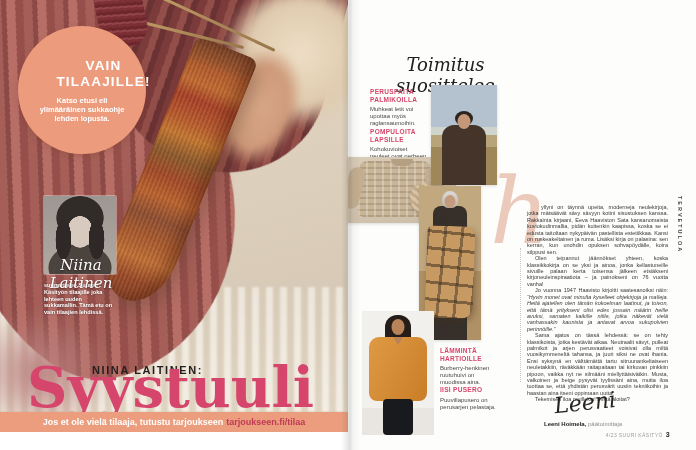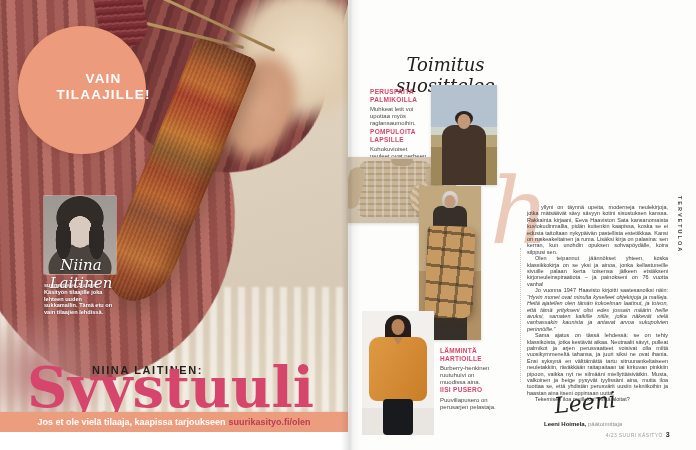--- a/index.html
+++ b/index.html
@@ -155,34 +155,35 @@
       <div class="rose-blur"></div>
       <div class="knee"></div>
       <div class="leg-sock"></div>
       <div class="needle n1"></div>
       <div class="needle n2"></div>
       <div class="tassel"></div>
     </div>
 
     <div class="badge">
       <div class="badge-title">VAIN TILAAJILLE!</div>
+      <div class="badge-body">Katso etusi eli ylimääräinen sukkaohje lehden lopusta.</div>
     </div>
 
     <div class="portrait" style="position:absolute;">
       <div class="p-photo"></div>
       <div class="p-sig">Niina Laitinen</div>
       <div class="p-cap">suunnittelee Suuren Käsityön tilaajille joka lehteen uuden sukkamallin. Tämä etu on vain tilaajien lehdissä.</div>
     </div>
 
     <div class="kicker">NIINA LAITINEN:</div>
     <div class="pattern-title">Syystuuli</div>
 
     <div class="banner">
-      <span>Jos et ole vielä tilaaja, kaapissa tarjoukseen</span>
-      <span class="banner-link">suurikasityo.fi/olen</span>
+      <span>Jos et ole vielä tilaaja, tutustu tarjoukseen</span>
+      <span class="banner-link">tarjoukseen.fi/tilaa</span>
     </div>
   </div>
 
   <div class="right-page">
     <div class="section-title">Toimitus suosittelee</div>
 
     <div class="rec rec1">
       <div class="rt">PERUSPAITA PALMIKOILLA</div>
       <div class="rb">Muhkeat letit voi upottaa myös raglansaumoihin.</div>
     </div>

